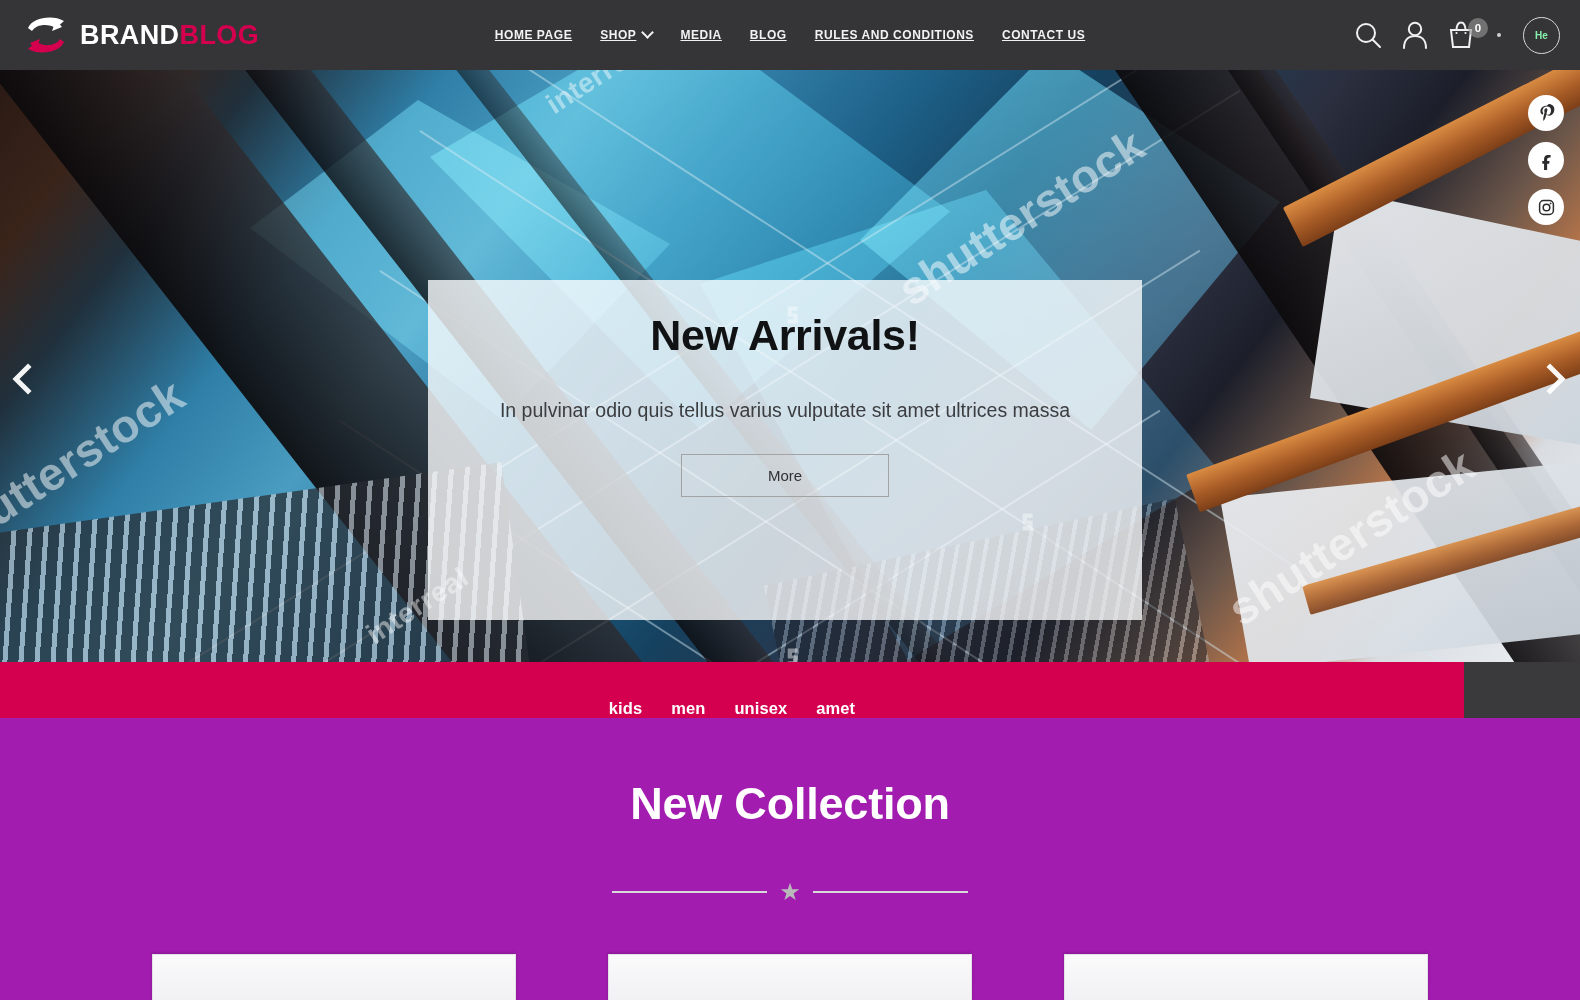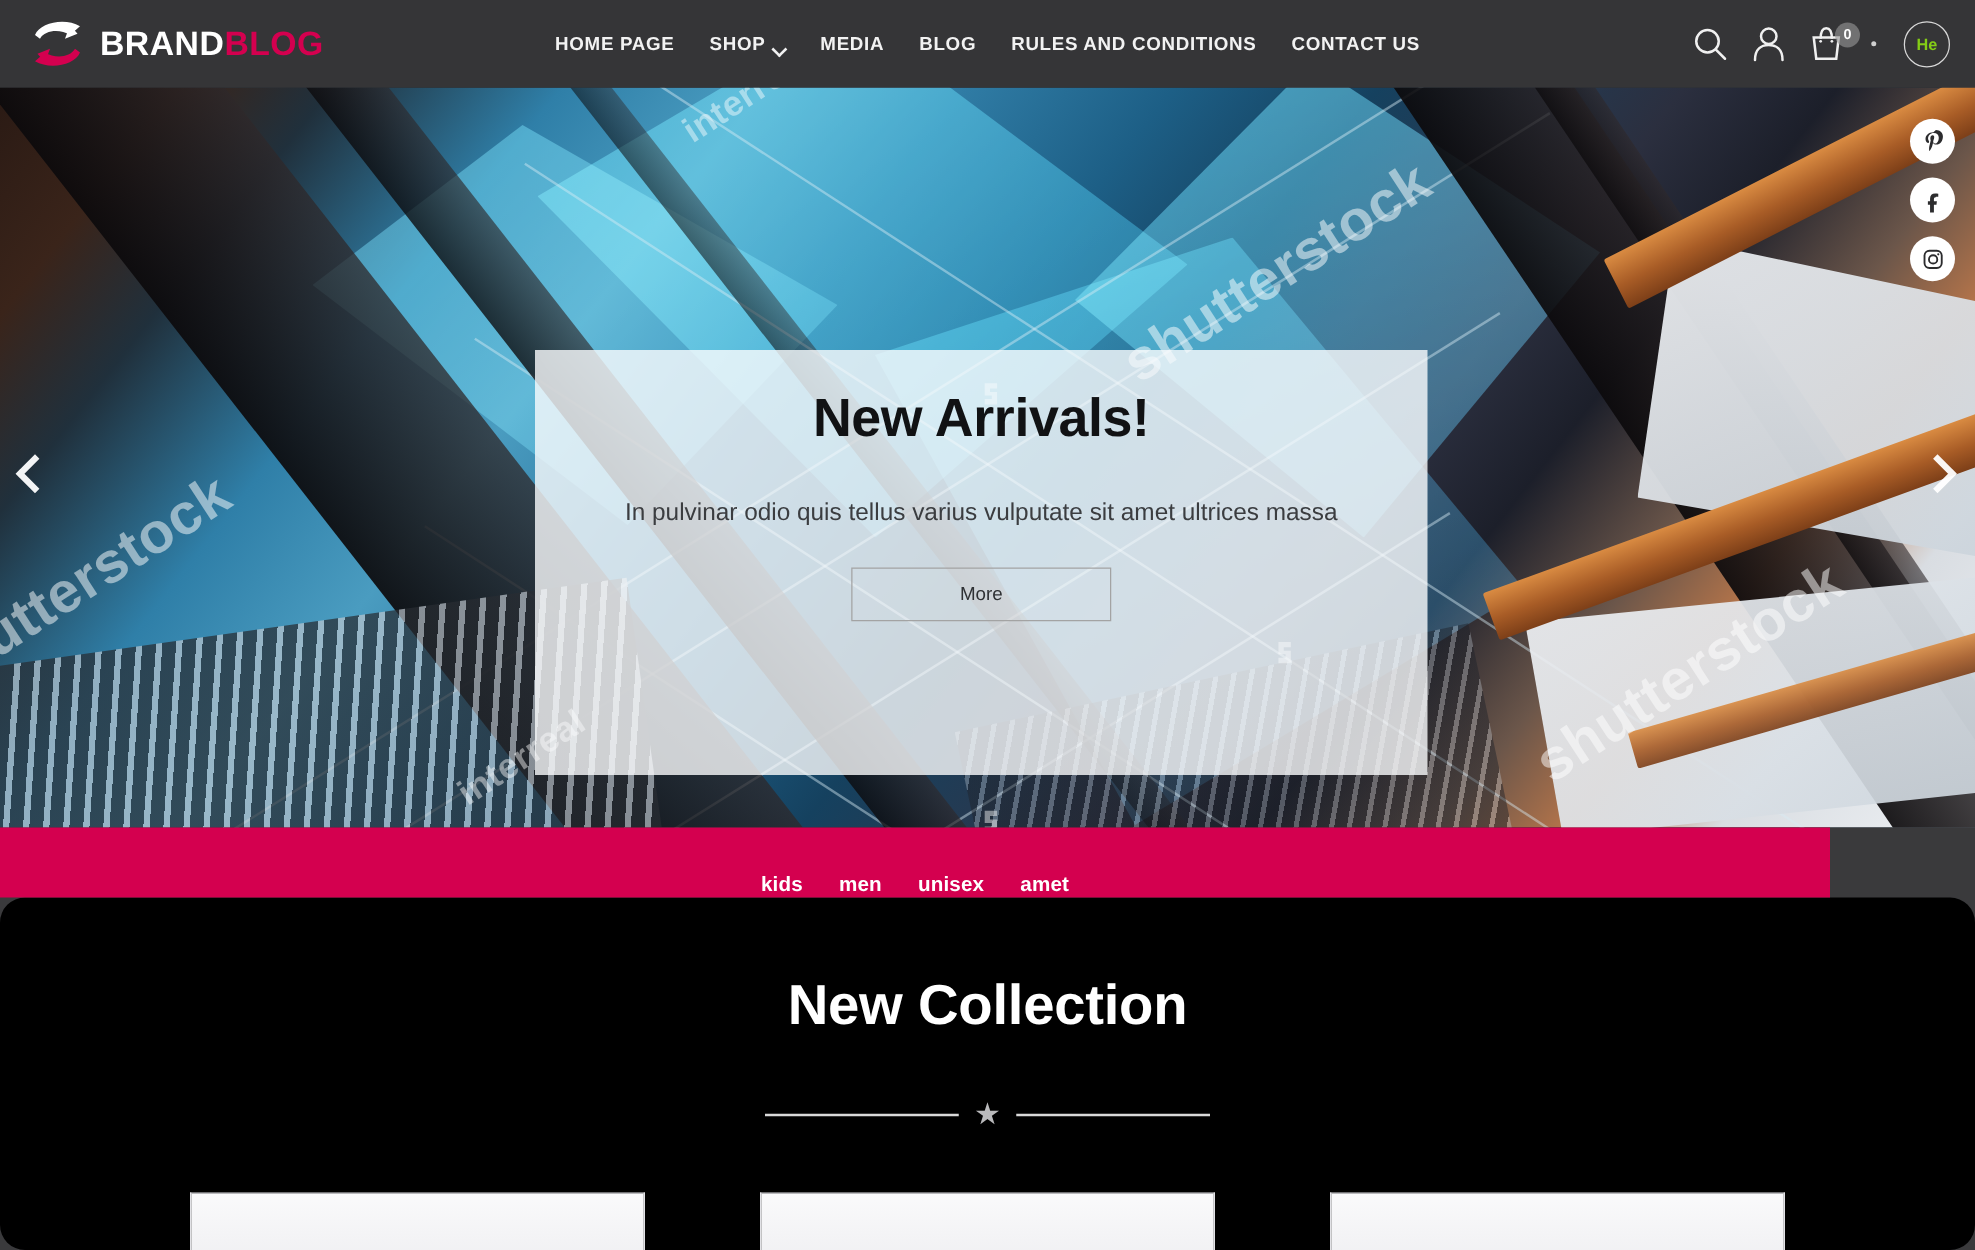--- a/index.html
+++ b/index.html
@@ -22,23 +22,24 @@
   .brand-text .w { color:#ffffff; }
   .brand-text .r { color:#d4004f; }
 
   .nav {
     position:absolute; left:0; top:0; width:1580px; height:70px;
     display:flex; align-items:center; justify-content:center; gap:0;
     pointer-events:none;
   }
   .nav-inner { display:flex; align-items:center; gap:28px; pointer-events:auto; }
   .nav-item {
-    color:#f2f2f2; font-size:15px; font-weight:bold; letter-spacing:.55px;
-    cursor:pointer; display:flex; align-items:flex-end; gap:7px; white-space:nowrap;
+    color:#f2f2f2; font-size:12px; font-weight:bold; letter-spacing:.55px;
+    cursor:pointer; display:flex; align-items:flex-start; gap:7px; white-space:nowrap;
     text-transform:uppercase;
+    text-decoration:underline;
   }
   .chev-dn { display:inline-block; width:9px; height:9px; position:relative; }
   .chev-dn::before {
     content:""; position:absolute; left:0; top:0;
     width:7px; height:7px; border-right:2px solid #f2f2f2; border-bottom:2px solid #f2f2f2;
     transform:rotate(45deg);
   }
 
   .head-tools {
     position:absolute; right:20px; top:0; height:70px;
@@ -48,21 +49,21 @@
   .badge {
     position:absolute; right:-13px; top:-2px;
     min-width:20px; height:20px; border-radius:50%;
     background:rgba(150,150,150,.62); color:#fff;
     font-size:11.5px; font-weight:bold;
     display:flex; align-items:center; justify-content:center;
   }
   .dot-sep { width:4px; height:4px; border-radius:50%; background:#cfcfcf; margin:0 4px; }
   .locale {
     width:37px; height:37px; border-radius:50%; border:1.4px solid #d8d8d8;
-    color:#84cc16; font-size:13px; font-weight:bold;
+    color:#86efac; font-size:10px; font-weight:bold;
     display:flex; align-items:center; justify-content:center; cursor:pointer;
   }
 
   
   .hero {
     position:absolute; top:70px; left:0; width:1580px; height:592px;
     overflow:hidden; background:#1b2630;
   }
   .hero-photo { position:absolute; inset:0; overflow:hidden; }
 
@@ -203,21 +204,21 @@
     position:absolute; top:662px; left:0; width:1464px; height:56px;
     background:#d4004f; display:flex; align-items:flex-end; justify-content:center; gap:0;
     z-index:30;
   }
   .cat-inner { display:flex; align-items:center; gap:29px; }
   .cat {
     color:#ffffff; font-size:16.5px; font-weight:bold; cursor:pointer; letter-spacing:.1px;
   }
 
   
-  .collection { position:absolute; top:718px; left:0; width:1580px; height:282px; background:#000000;border-radius:20px; }
+  .collection { position:absolute; top:718px; left:0; width:1580px; height:282px; background:#a21caf; }
   .coll-title {
     position:absolute; top:60px; left:0; width:1580px; text-align:center;
     font-size:45px; font-weight:bold; color:#ffffff; letter-spacing:-.2px;
   }
   .divider {
     position:absolute; top:162px; left:0; width:1580px;
     display:flex; align-items:center; justify-content:center; gap:12px;
   }
   .divider .line { width:155px; height:1.4px; background:#d9d9d9; }
   .divider .star { color:#b9b9bb; font-size:24px; line-height:1; }

